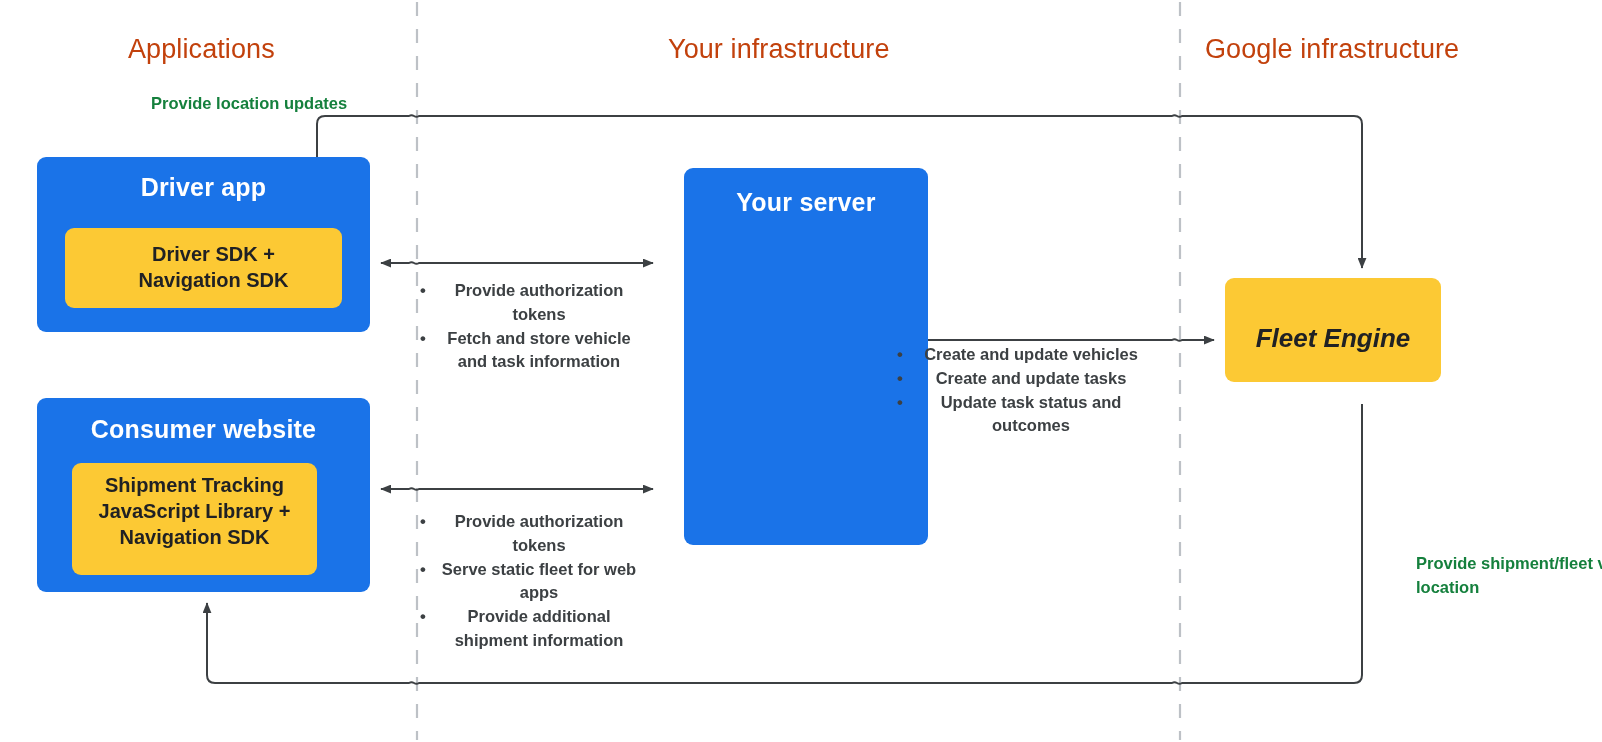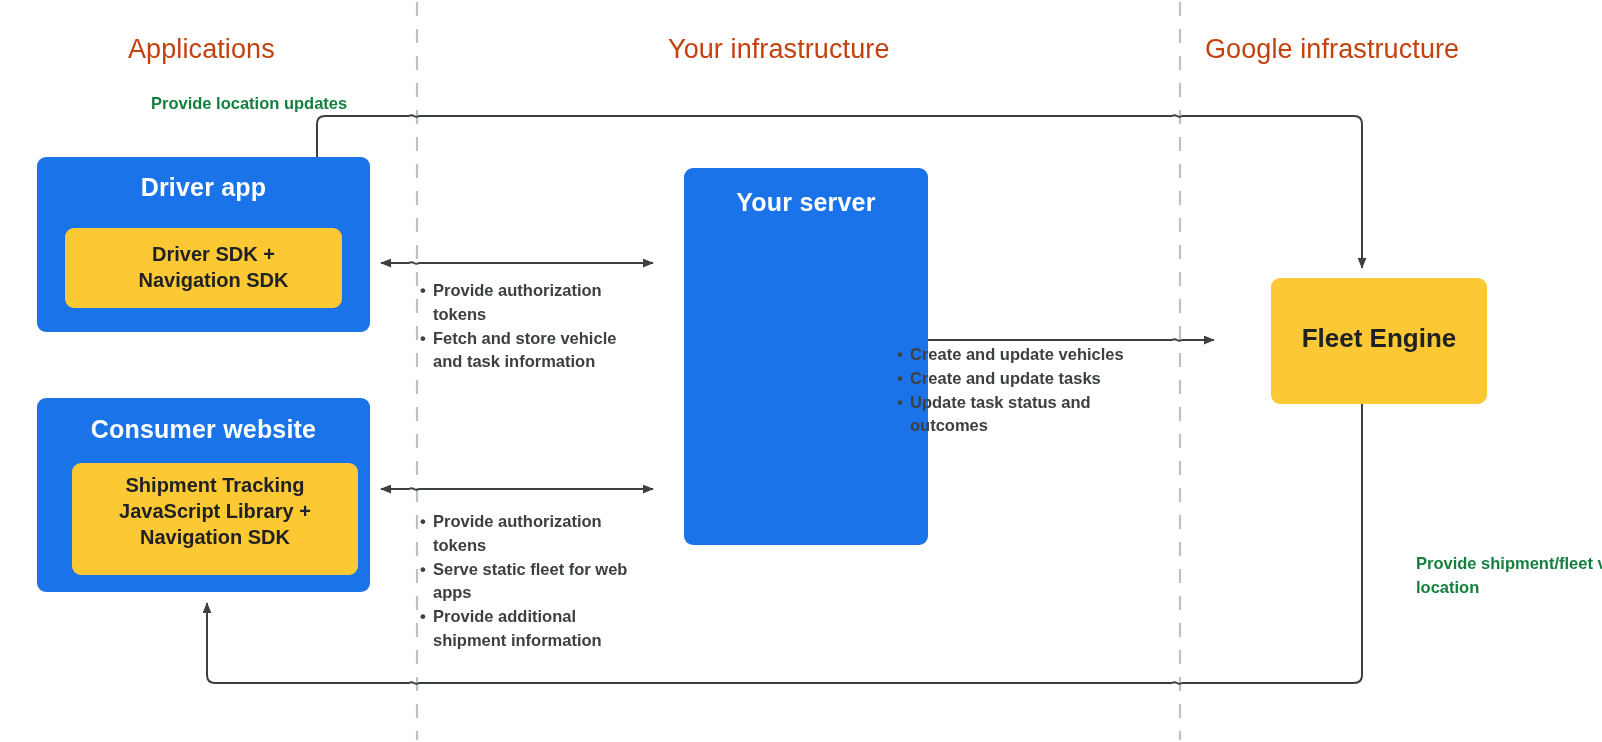--- a/index.html
+++ b/index.html
@@ -70,27 +70,27 @@
     box-sizing: border-box;
   }
 
   #box-driver-app      { left: 37px;  top: 157px; width: 333px; height: 175px; }
   #box-driver-app .node-title { top: 16px; }
   #box-driver-sdk      { left: 65px;  top: 228px; width: 277px; height: 80px; }
   #box-driver-sdk .inner-label { top: 13px; margin-left: 20px; }
 
   #box-consumer-website { left: 37px;  top: 398px; width: 333px; height: 194px; }
   #box-consumer-website .node-title { top: 17px; }
-  #box-shipment-lib     { left: 72px;  top: 463px; width: 286px; height: 112px; }
+  #box-shipment-lib     { left: 72px;  top: 463px; width: 245px; height: 112px; }
   #box-shipment-lib .inner-label { top: 9px; }
 
   #box-your-server { left: 684px; top: 168px; width: 244px; height: 377px; }
   #box-your-server .node-title { top: 20px; }
 
-  #box-fleet-engine { left: 1271px; top: 278px; width: 216px; height: 126px; }
+  #box-fleet-engine { left: 1225px; top: 278px; width: 216px; height: 104px; font-style: italic; }
   #box-fleet-engine .inner-label { top: 47px; font-size: 26px; }
 
   
   .annot {
     position: absolute;
     color: #15803d;
     font-weight: 700;
     font-size: 16.5px;
     line-height: 23.5px;
   }
@@ -99,20 +99,21 @@
 
   .bullets {
     position: absolute;
     color: #3c4043;
     font-weight: 700;
     font-size: 16.5px;
     line-height: 23.8px;
     list-style: none;
     margin: 0;
     padding: 0;
+    text-align: center;
   }
   .bullets li {
     position: relative;
     padding-left: 13px;
     margin: 0;
   }
   .bullets li::before {
     content: "\2022";
     position: absolute;
     left: 0;

